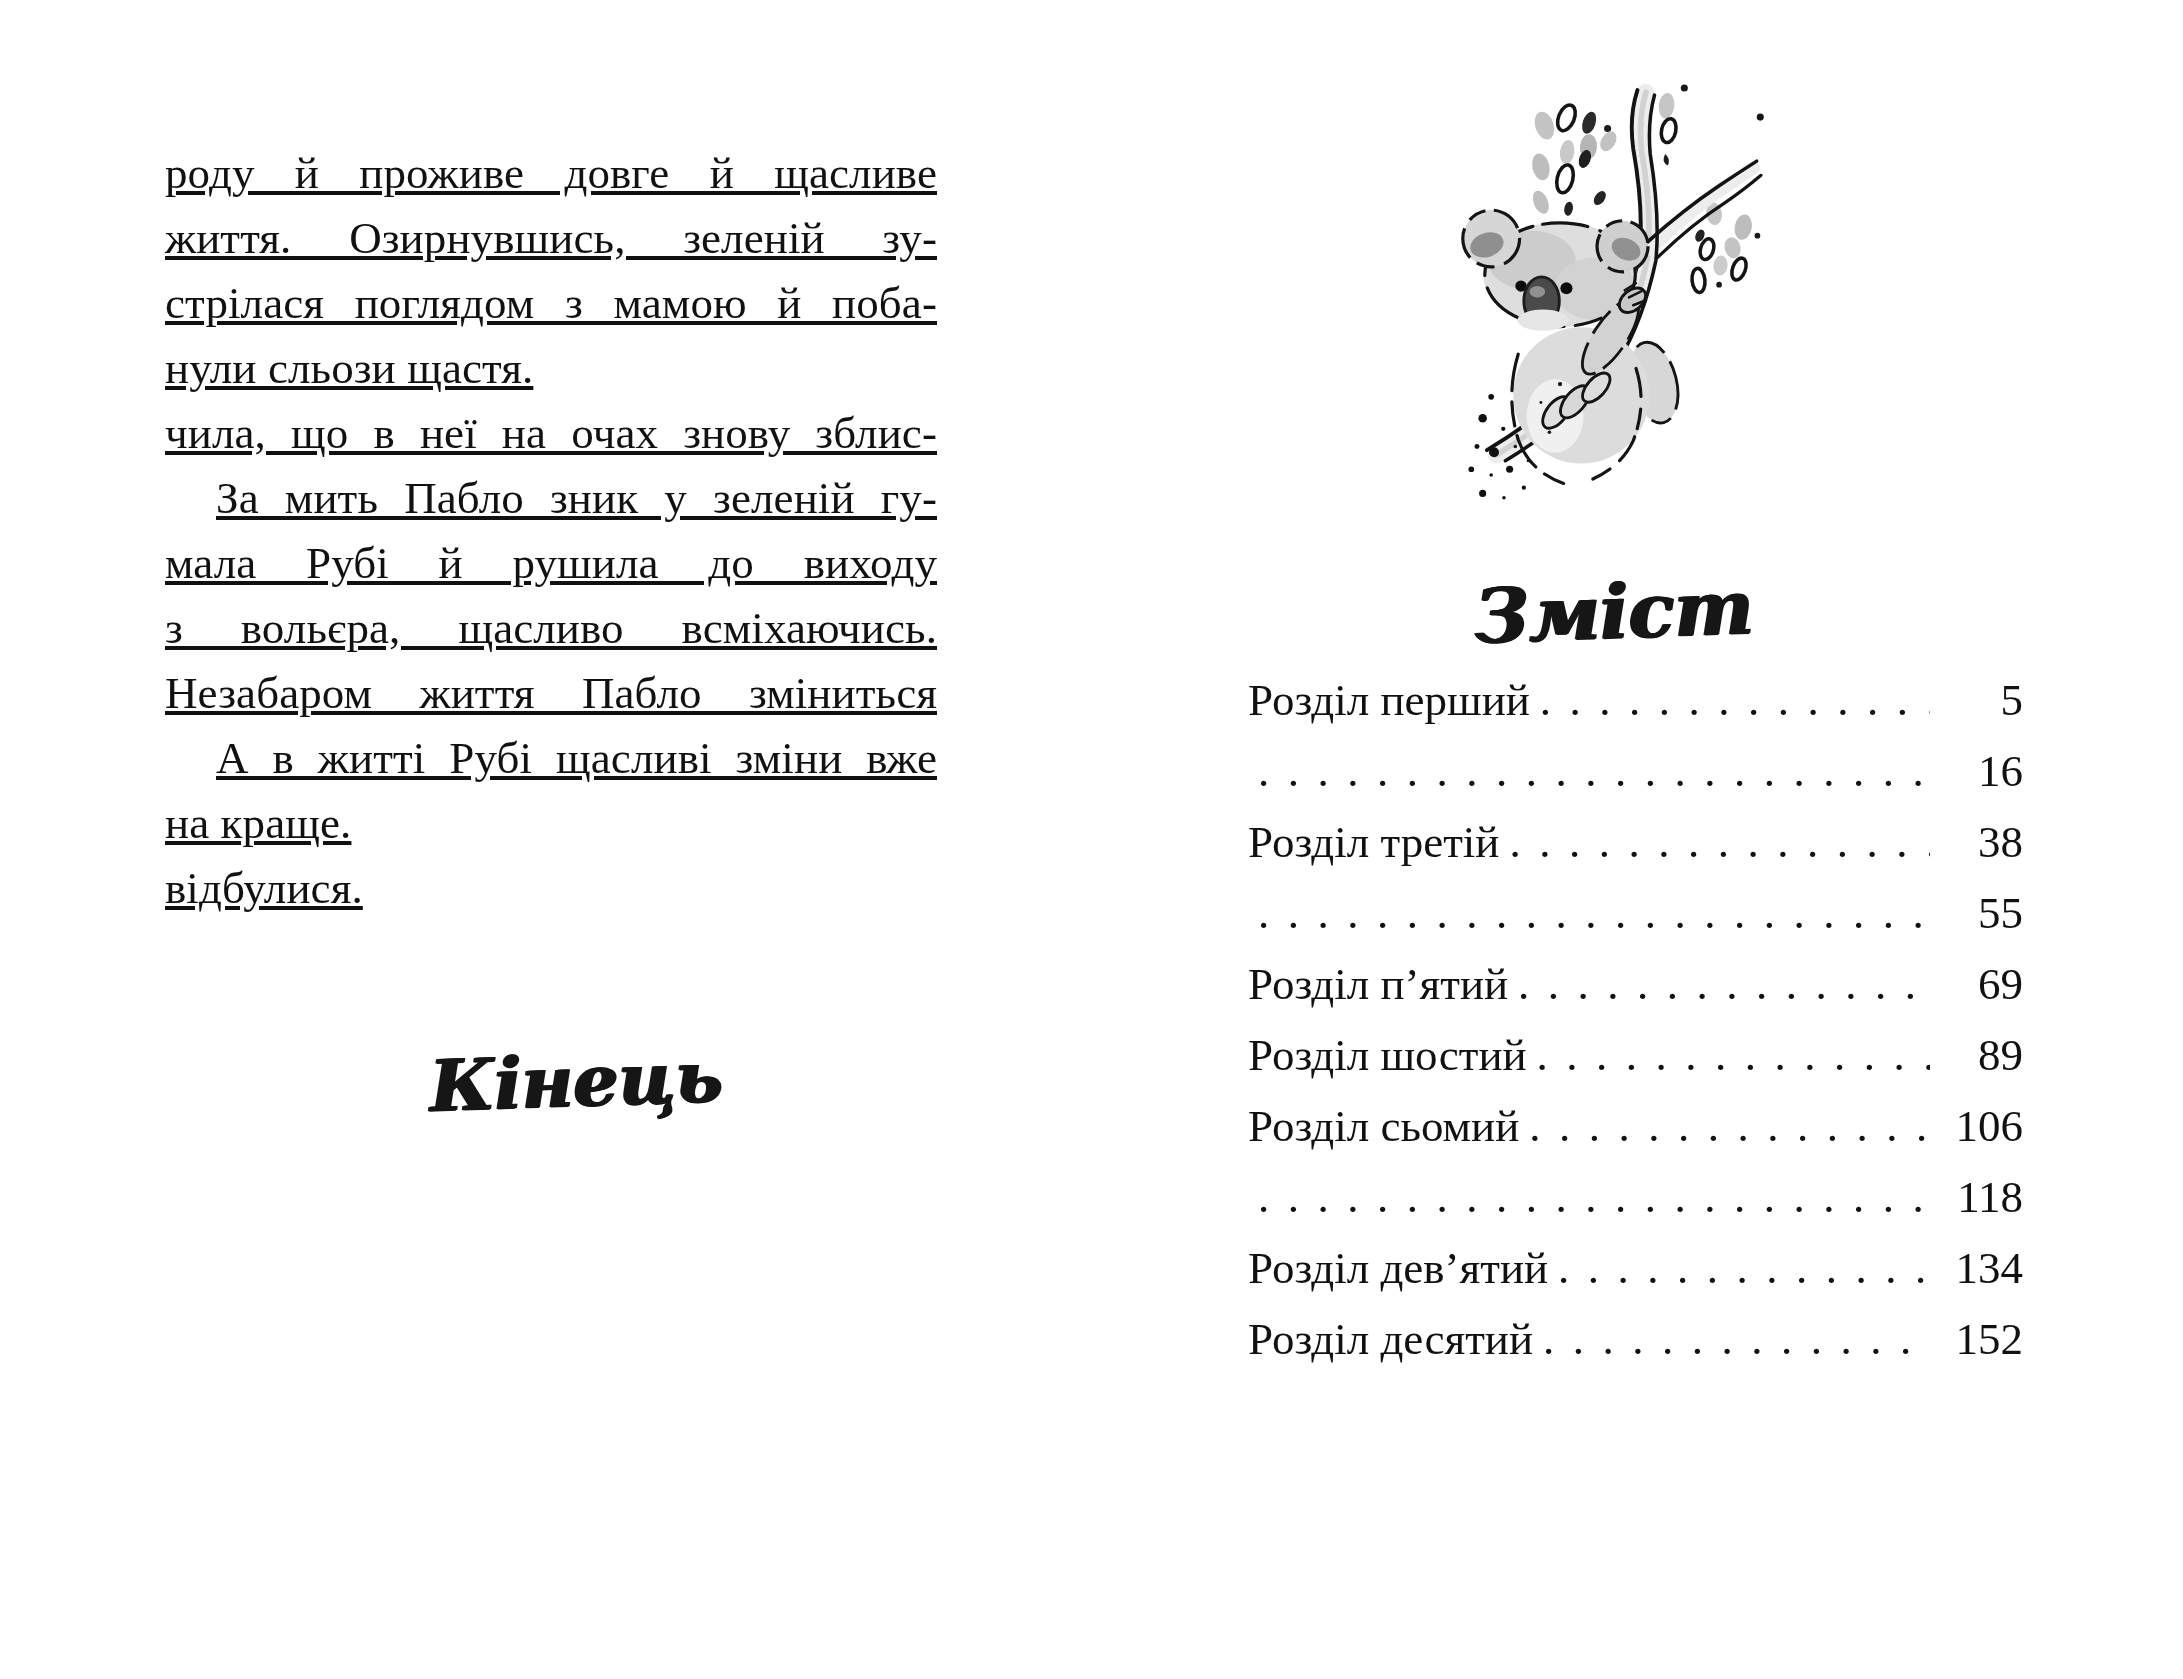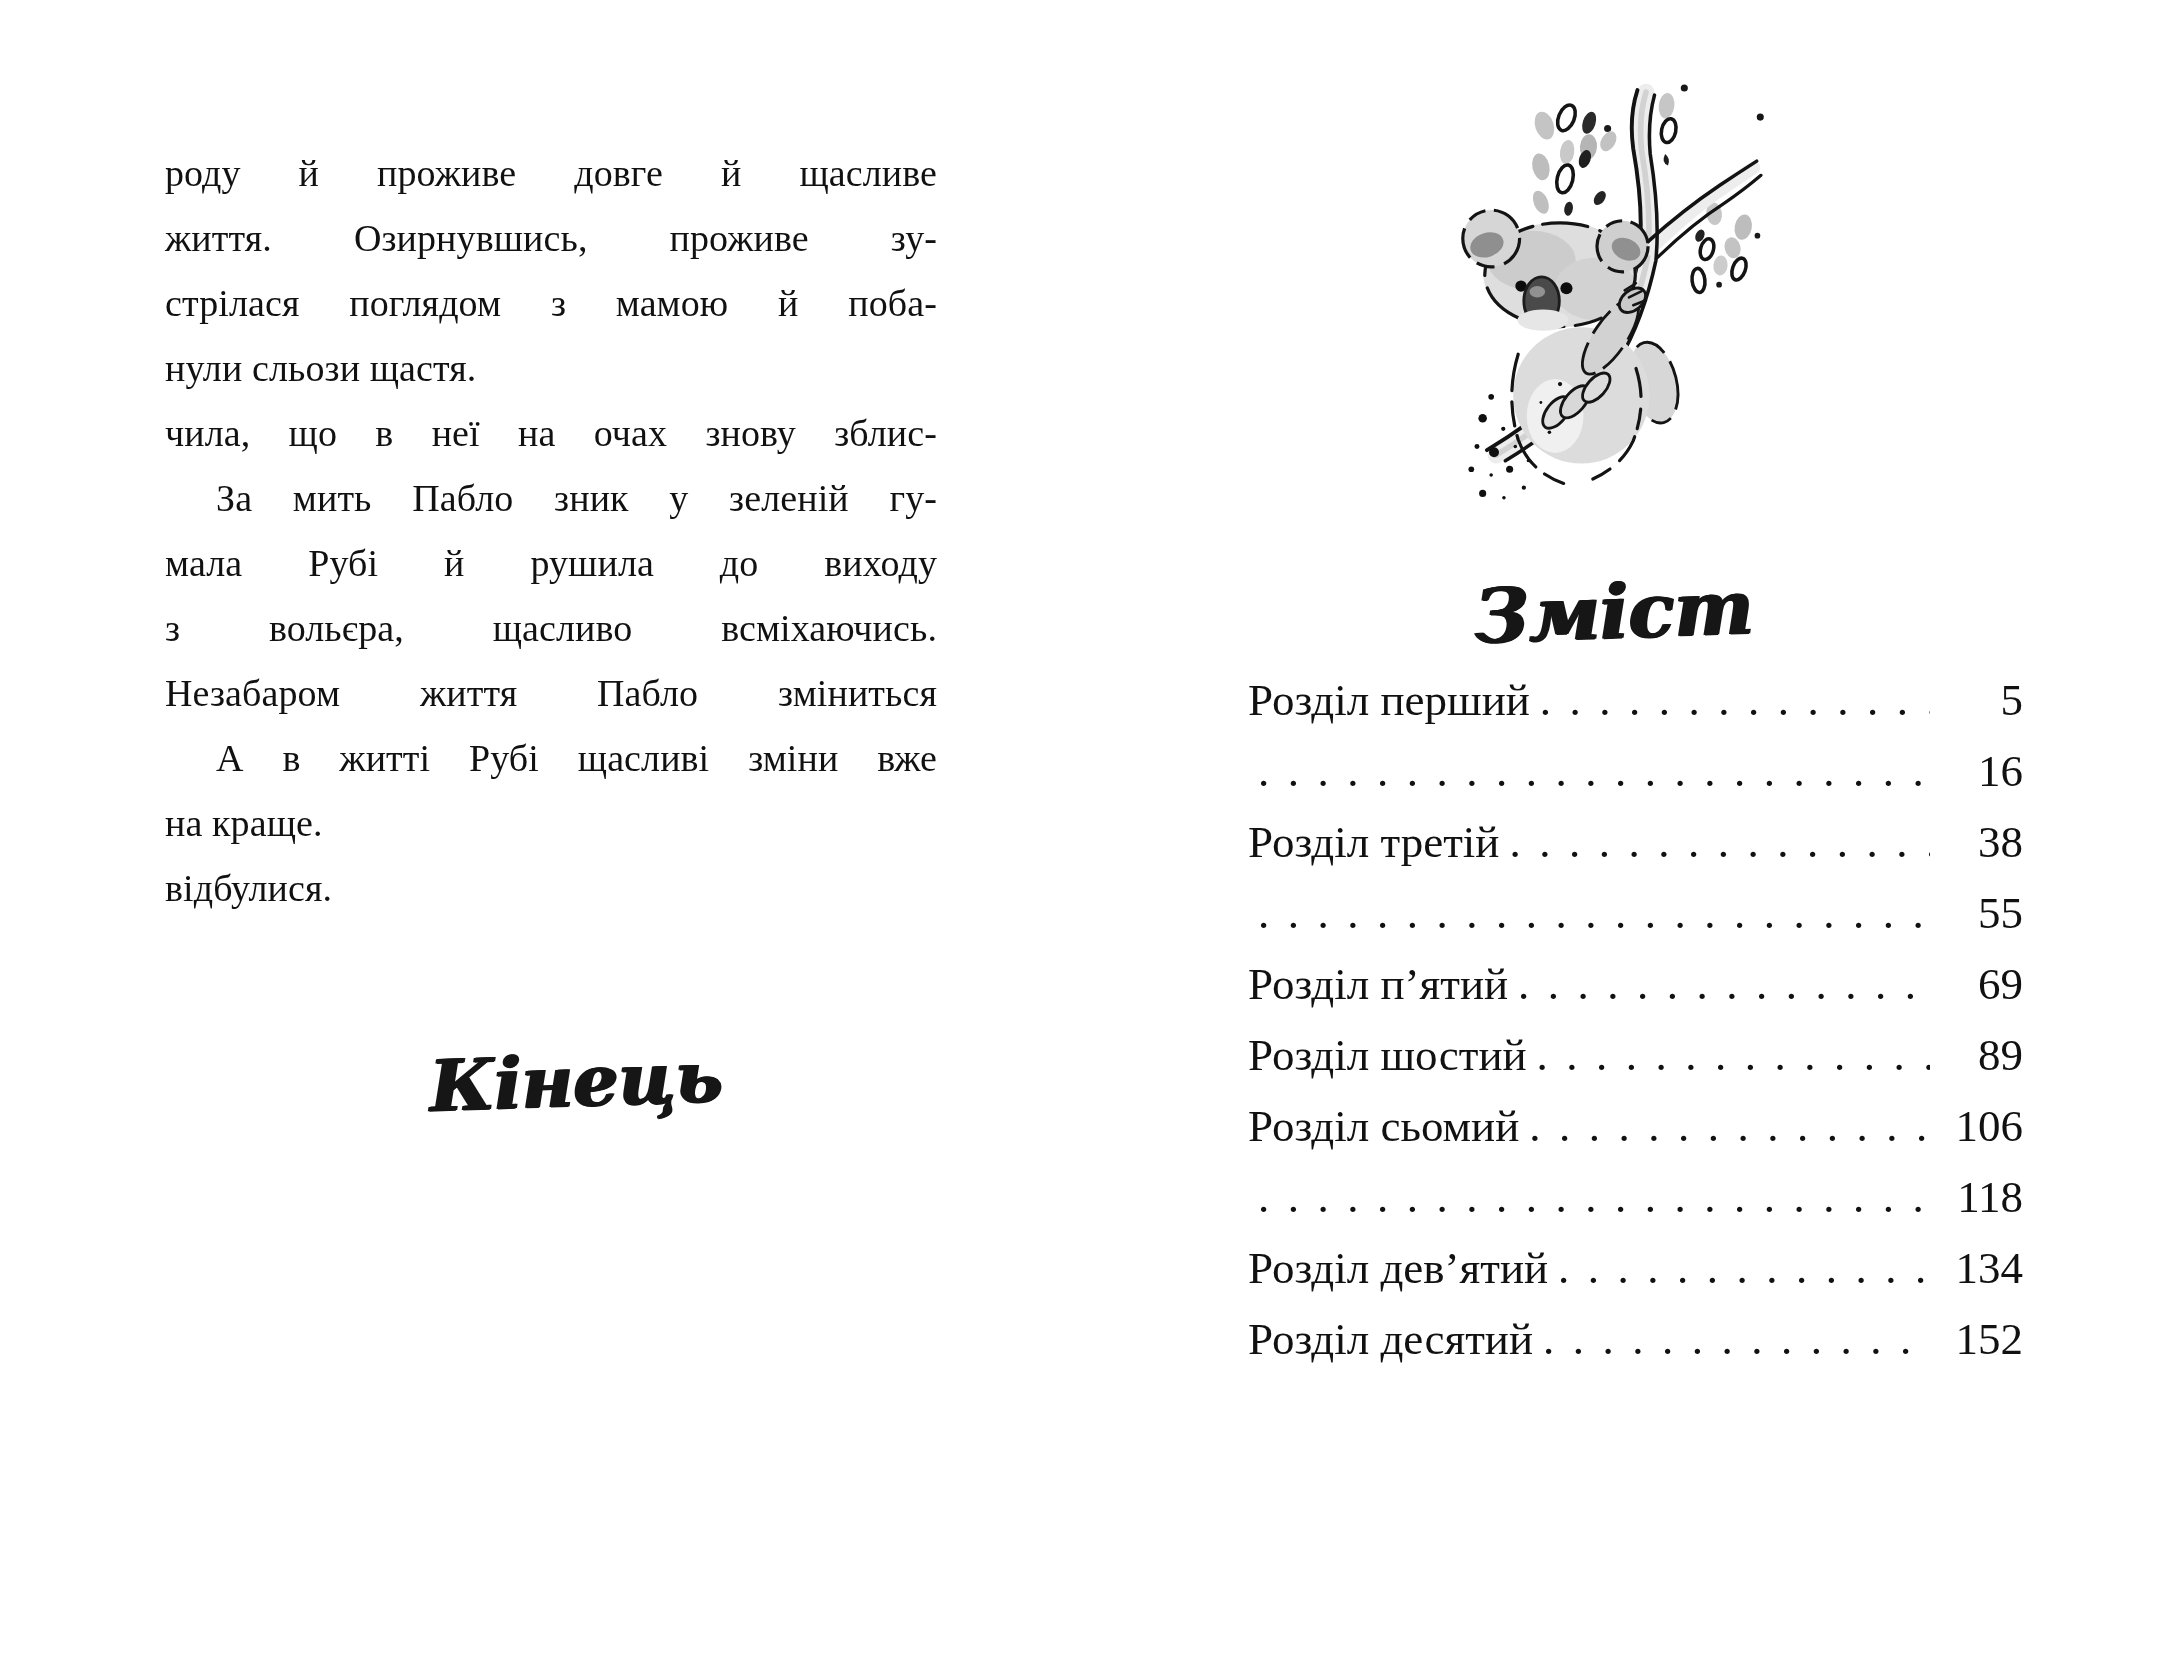--- a/index.html
+++ b/index.html
@@ -5,21 +5,21 @@
   html,body{margin:0;padding:0;}
   body{
     width:2183px;height:1679px;position:relative;overflow:hidden;
     background:#ffffff;
     font-family:"Liberation Serif","DejaVu Serif",serif;
     color:#111111;
   }
   
   .text-block{
     position:absolute;left:165px;top:141px;width:772px;
-    font-size:38px;line-height:65px;letter-spacing:0.1px;
+    font-size:45px;line-height:65px;letter-spacing:0.1px;text-decoration:underline;
   }
   .line{width:100%;}
   .line.j{text-align:justify;text-align-last:justify;}
   .line.pl{text-align:left;}
   .line.indent{text-indent:51px;}
   .script-word{
     position:absolute;
     font-family:"DejaVu Serif",serif;
     font-style:italic;font-weight:bold;
     color:#161616;
@@ -57,21 +57,21 @@
   .toc-num{flex:0 0 80px;text-align:right;}
 </style>
 </head>
 <body>
 
 <main>
 
   <section>
     <div class="text-block">
       <div class="line j">роду й проживе довге й щасливе</div>
-      <div class="line j">життя. Озирнувшись, проживе зу-</div>
+      <div class="line j">життя. Озирнувшись, зеленій зу-</div>
       <div class="line j">стрілася поглядом з мамою й поба-</div>
       <div class="line pl">нули сльози щастя.</div>
       <div class="line j">чила, що в неї на очах знову зблис-</div>
       <div class="line j indent">За мить Пабло зник у зеленій гу-</div>
       <div class="line j">мала Рубі й рушила до виходу</div>
       <div class="line j">з вольєра, щасливо всміхаючись.</div>
       <div class="line j">Незабаром життя Пабло зміниться</div>
       <div class="line j indent">А в житті Рубі щасливі зміни вже</div>
       <div class="line pl">на краще.</div>
       <div class="line pl">відбулися.</div>

